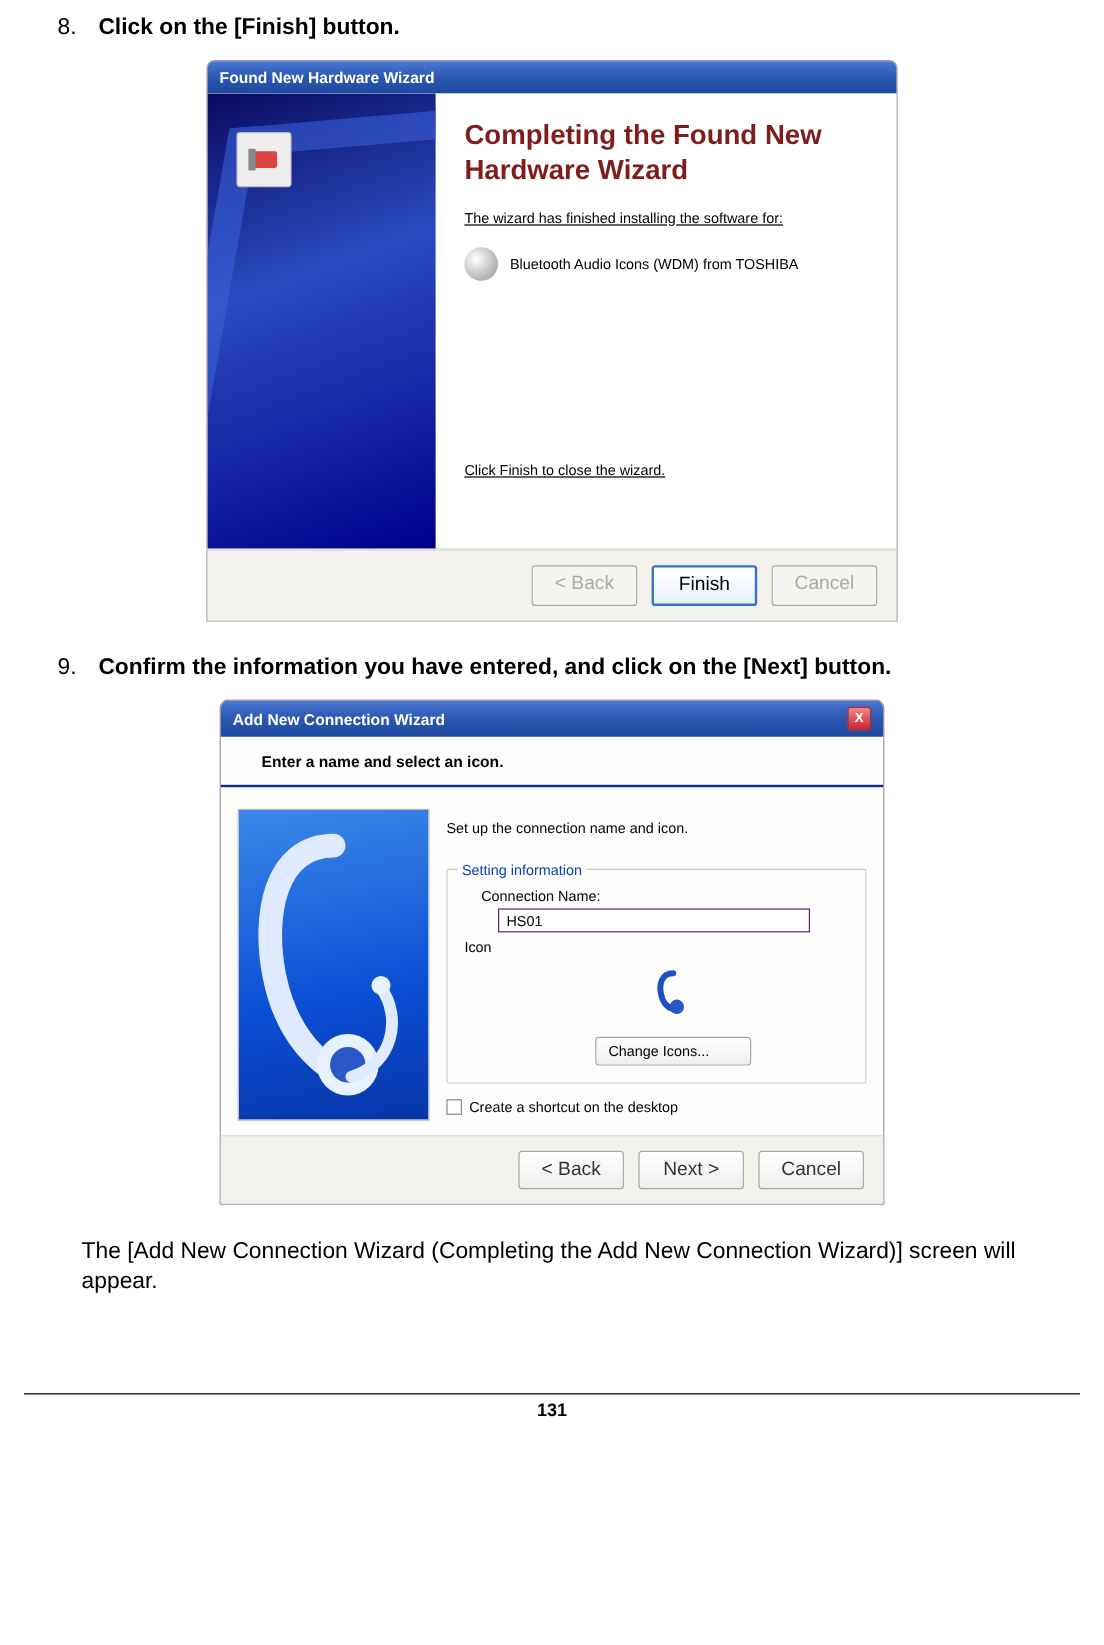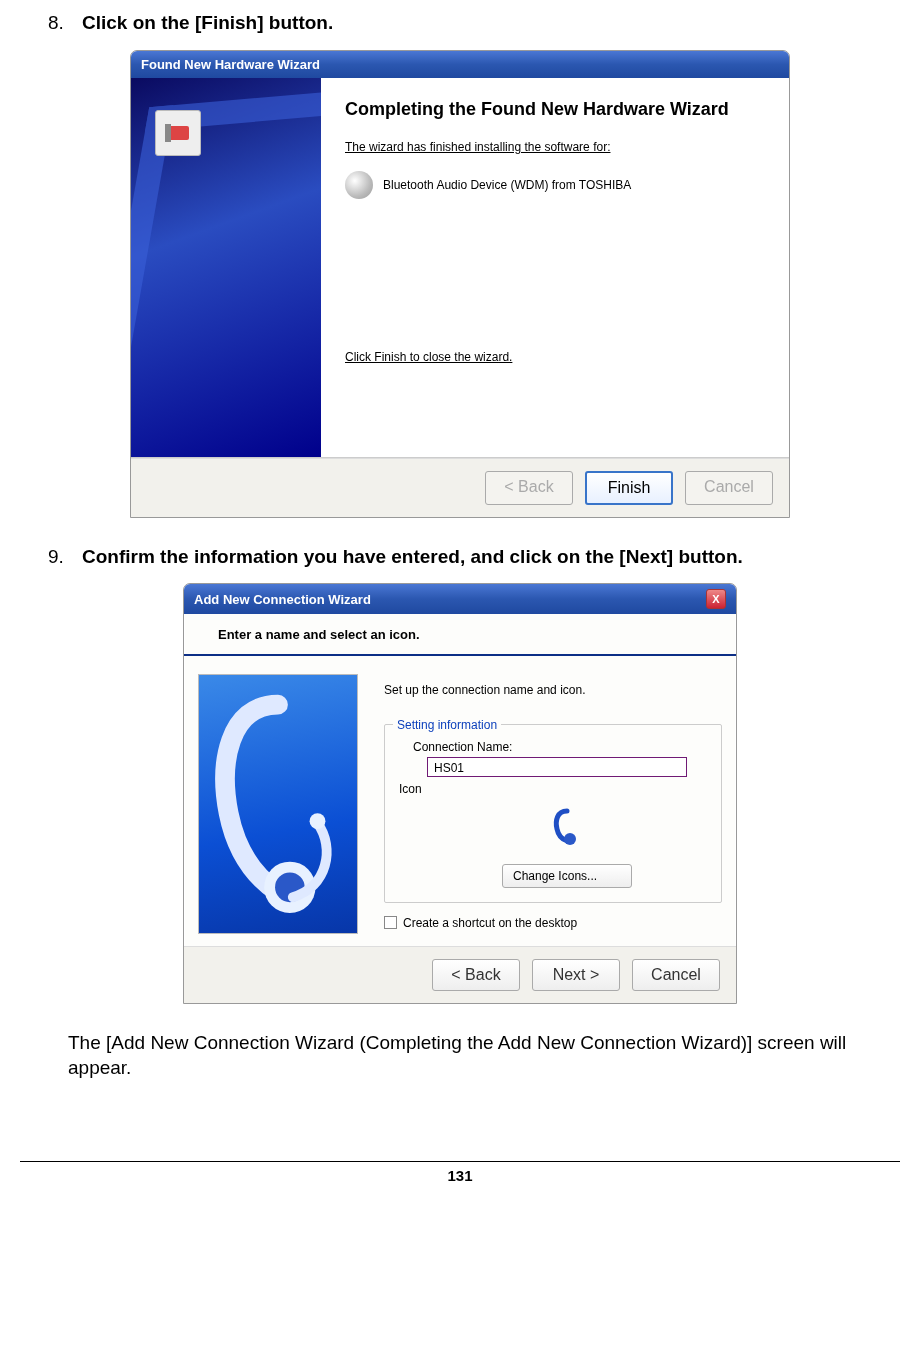--- a/index.html
+++ b/index.html
@@ -52,21 +52,21 @@
     .close-btn {
       width: 20px; height: 20px;
       background: linear-gradient(#e88,#c23);
       border: 1px solid #a33;
       border-radius: 3px;
       display: flex; align-items: center; justify-content: center;
       color: #fff; font-weight: bold; font-size: 11px;
     }
 
     
-    .wiz1 { width: 660px; }
+    .wiz1 { width: 576px; }
     .wiz1-body {
       display: flex;
       height: 380px;
       background: #fff;
       border-bottom: 1px solid #ccc;
     }
     .wiz1-side {
       width: 190px;
       background: linear-gradient(160deg,#0a0a60,#2a4cc0 40%,#00008b);
       position: relative;
@@ -86,23 +86,23 @@
       position: absolute;
       top: 32px; left: 24px;
       width: 46px; height: 46px;
       background: #eee;
       border: 1px solid #bbb;
       border-radius: 3px;
       display: flex; align-items: center; justify-content: center;
     }
     .wiz1-main { flex: 1; padding: 20px 24px 0 24px; }
     .wiz1-h {
-      font-size: 18px;
+      font-size: 23px;
       font-weight: bold;
-      color: #000000;
+      color: #7f1d1d;
       margin-bottom: 18px;
       line-height: 1.25;
     }
     .wiz1-p { font-size: 12px; margin-bottom: 16px; text-decoration: underline; }
     .device-row {
       display: flex; align-items: center; gap: 10px;
       font-size: 12px; margin-top: 4px;
     }
     .speaker-icon {
       width: 28px; height: 28px;
@@ -135,21 +135,21 @@
     
     .wiz2 { width: 554px; }
     .wiz2-head {
       border-bottom: 2px solid #0c2e86;
       padding: 12px 22px 10px 34px;
     }
     .wiz2-head-text { font-weight: bold; font-size: 13px; }
     .wiz2-body {
       display: flex;
       padding: 18px 0 12px 14px;
-      gap: 26px;
+      gap: 14px;
     }
     .wiz2-side {
       width: 160px; height: 260px;
       background: linear-gradient(170deg,#3a89e8,#0b4fd4 60%,#0736a8);
       border: 1px solid #bbb;
       position: relative;
       overflow: hidden;
     }
     .headset-svg { position: absolute; inset: 0; }
     .wiz2-main { flex: 1; padding-right: 14px; font-size: 12px; }
@@ -224,21 +224,21 @@
               <rect x="4" y="8" width="22" height="14" fill="#d44" rx="2"></rect>
               <rect x="2" y="6" width="6" height="18" fill="#888"></rect>
             </svg>
           </div>
         </div>
         <div class="wiz1-main">
           <div class="wiz1-h">Completing the Found New Hardware Wizard</div>
           <div class="wiz1-p">The wizard has finished installing the software for:</div>
           <div class="device-row">
             <div class="speaker-icon"></div>
-            <span>Bluetooth Audio Device (WDM) from TOSHIBA</span>
+            <span>Bluetooth Audio Icons (WDM) from TOSHIBA</span>
           </div>
           <div style="height:150px"></div>
           <div class="wiz1-p">Click Finish to close the wizard.</div>
         </div>
       </div>
       <div class="wiz-buttons">
         <div class="wbtn disabled">&lt; Back</div>
         <div class="wbtn primary">Finish</div>
         <div class="wbtn disabled">Cancel</div>
       </div>

